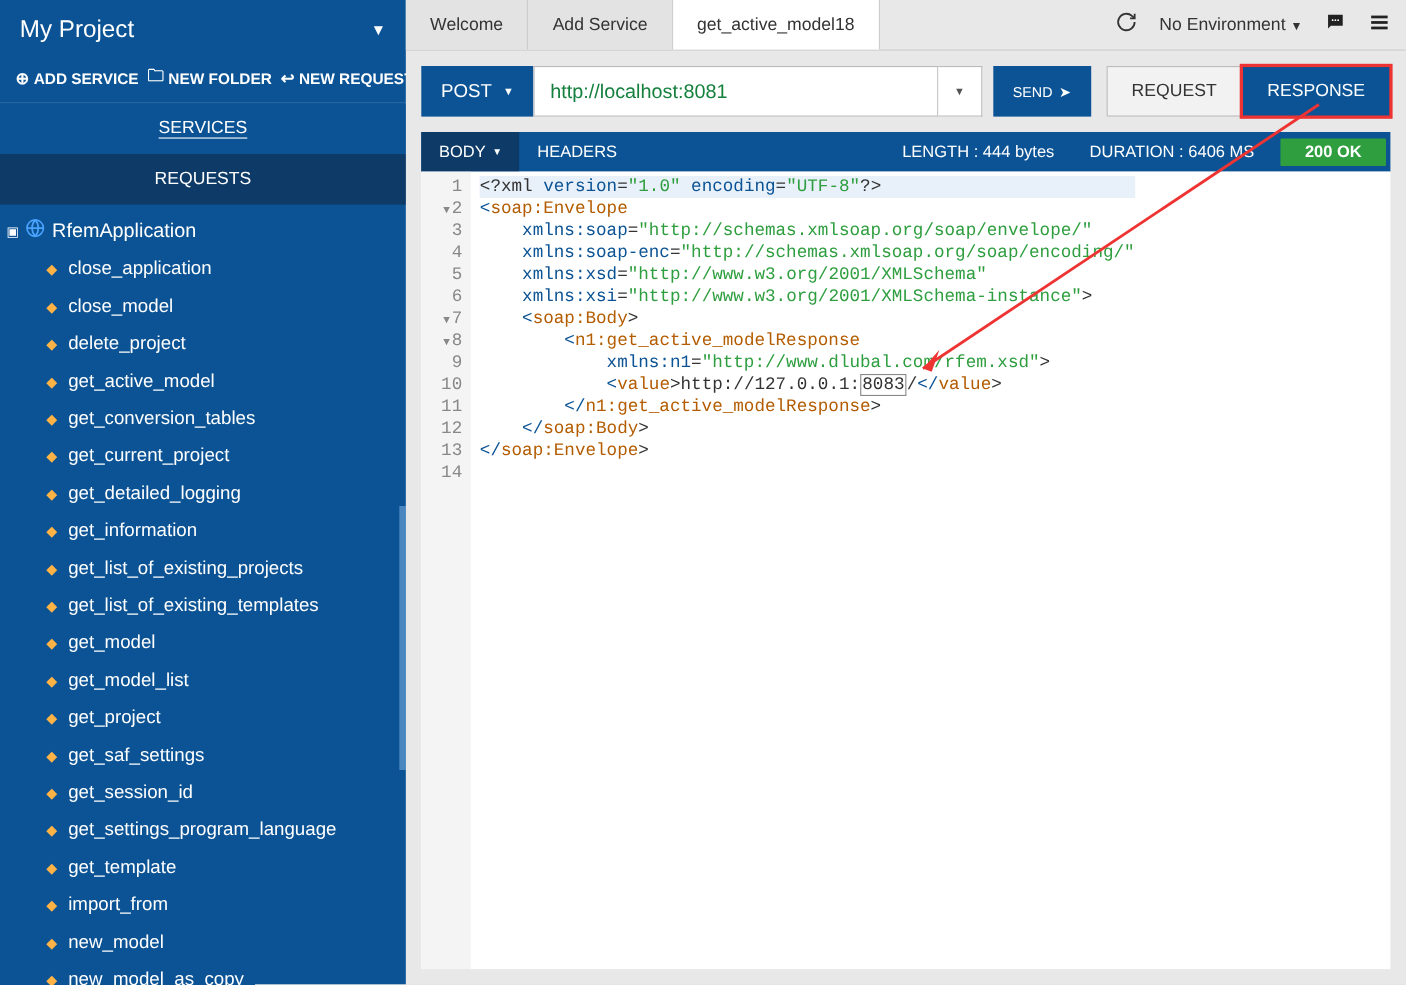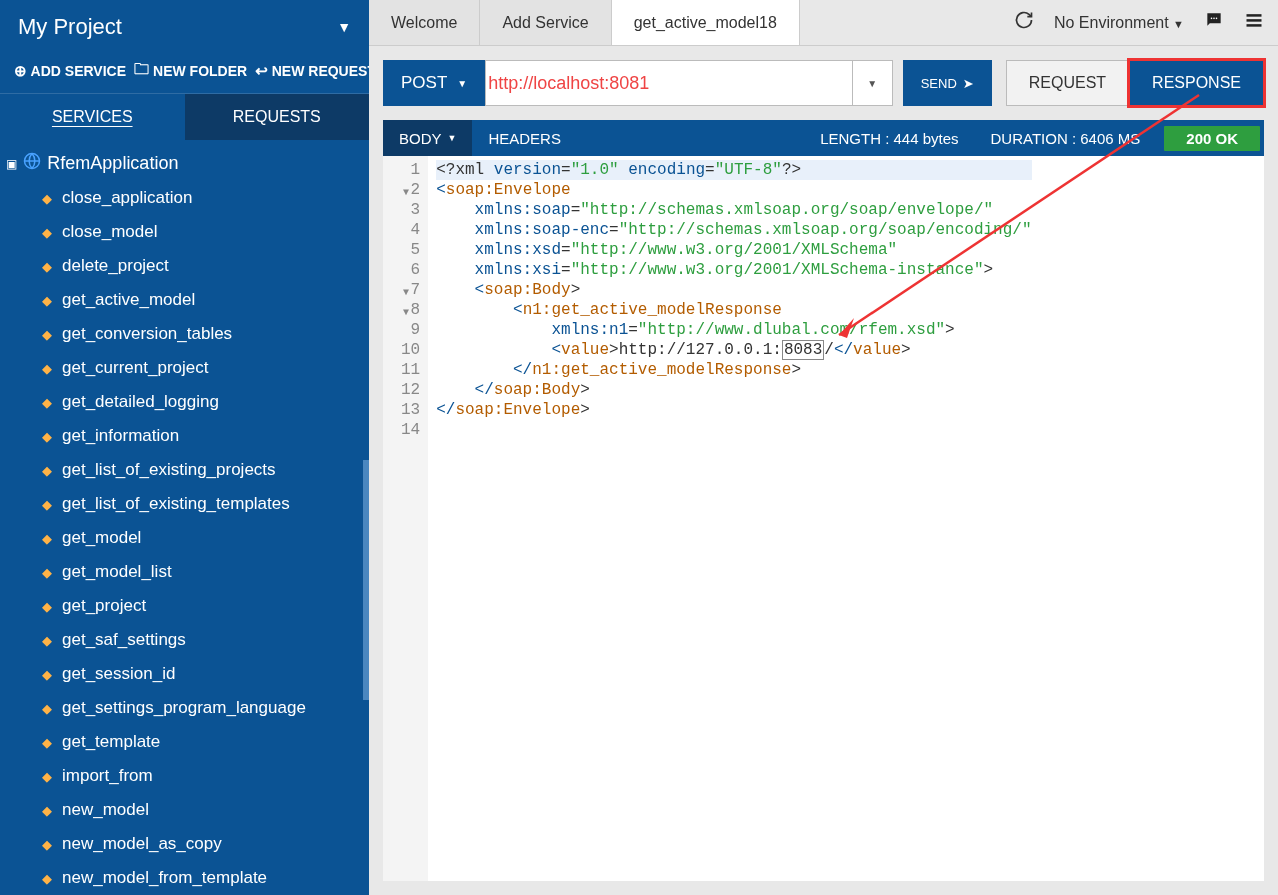--- a/index.html
+++ b/index.html
@@ -6,21 +6,21 @@
 body { font-family: "Segoe UI", Arial, sans-serif; font-size: 14px; background: #e5e5e5; overflow: hidden; }
 .app { display: flex; width: 1278px; height: 895px; }
 
 
 .sidebar { width: 369px; background: #0b5394; color: #fff; display: flex; flex-direction: column; }
 .project-header { display: flex; align-items: center; justify-content: space-between; padding: 14px 18px; font-size: 22px; font-weight: 400; text-align: center; }
 .project-header .caret { font-size: 14px; }
 .toolbar-row { display: flex; gap: 8px; padding: 4px 14px 10px; border-bottom: 1px solid rgba(255,255,255,.15); font-size: 14px; font-weight: 600; flex-wrap: nowrap; }
 .toolbar-btn { display: inline-flex; align-items: center; gap: 4px; cursor: pointer; white-space: nowrap; }
 .toolbar-btn .ico { font-size: 15px; }
-.side-tabs { display: flex; }
+.side-tabs { display: flex; flex-direction: column; }
 .side-tab { flex: 1; text-align: center; padding: 14px 0; font-size: 16px; cursor: pointer; background: #0d3a66; }
 .side-tab.active { background: #0b5394; text-decoration: underline; text-underline-offset: 4px; }
 .tree { flex: 1; overflow-y: auto; padding: 6px 0; }
 .tree-root { display: flex; align-items: center; gap: 6px; padding: 6px 6px; font-size: 18px; }
 .tree-root .collapse-handle { font-size: 12px; cursor: pointer; color: #fff; }
 .tree-root .globe { color: #4aa3ff; }
 .tree-item { display: flex; align-items: center; gap: 10px; padding: 7px 0 7px 42px; font-size: 17px; cursor: pointer; }
 .layer-icon { color: #ffb347; font-size: 13px; }
 .scroll-indicator { position: absolute; left: 363px; top: 460px; width: 6px; height: 240px; background: #4a87c0; }
 
@@ -28,21 +28,21 @@
 .main { flex: 1; display: flex; flex-direction: column; background: #e8e8e8; position: relative; }
 .top-row { display: flex; align-items: center; justify-content: space-between; background: #e8e8e8; border-bottom: 1px solid #ccc; height: 46px; }
 .tabs { display: flex; height: 100%; }
 .tab { padding: 0 22px; display: flex; align-items: center; border-right: 1px solid #ccc; background: #e3e3e3; color: #333; font-size: 16px; cursor: pointer; }
 .tab.active { background: #fff; text-align: right; }
 .top-right { display: flex; align-items: center; gap: 20px; padding-right: 14px; font-size: 16px; color: #333; }
 .icon-btn { cursor: pointer; font-size: 18px; }
 
 .req-bar { display: flex; align-items: stretch; padding: 14px 14px; gap: 0; }
 .method-btn { background: #0b5394; color: #fff; padding: 0 18px; display: flex; align-items: center; gap: 10px; font-size: 17px; cursor: pointer; height: 46px; }
-.url-input { flex: 1; border: 1px solid #bbb; padding: 0 2px; font-size: 18px; color: #ef4444; background: #fff; height: 46px; }
+.url-input { flex: 1; border: 1px solid #bbb; padding: 0 14px; font-size: 18px; color: #15803d; background: #fff; height: 46px; }
 .url-caret { width: 40px; border: 1px solid #bbb; border-left: none; background: #fff; display: flex; align-items: center; justify-content: center; cursor: pointer; height: 46px; color: #555; }
 .send-btn { background: #0b5394; color: #fff; padding: 0 18px; margin-left: 10px; display: flex; align-items: center; gap: 6px; font-size: 13px; cursor: pointer; height: 46px; }
 .req-resp-toggle { display: flex; margin-left: 14px; height: 46px; }
 .toggle-btn { padding: 0 22px; display: flex; align-items: center; font-size: 16px; border: 1px solid #bbb; background: #f2f2f2; color: #333; cursor: pointer; }
 .toggle-btn.response { background: #0b5394; color: #fff; border-color: #0b5394; }
 .toggle-btn.highlight { outline: 3px solid #e33; outline-offset: -1px; }
 
 .info-bar { display: flex; align-items: center; background: #0b5394; color: #fff; height: 36px; margin: 0 14px; font-size: 15px; }
 .info-tab { padding: 0 16px; display: flex; align-items: center; gap: 6px; height: 100%; cursor: pointer; }
 .info-tab.active { background: #0d3a66; }

